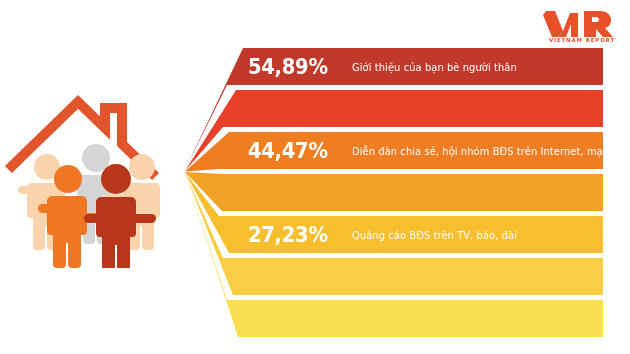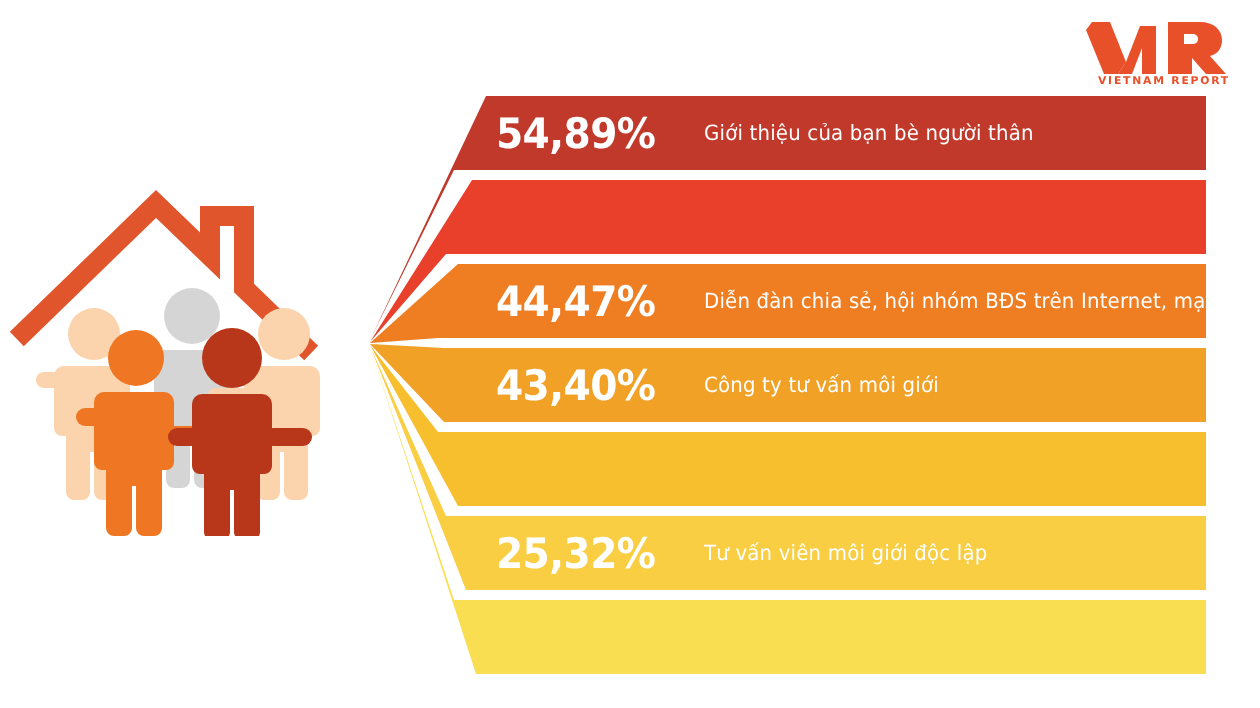--- a/index.html
+++ b/index.html
@@ -141,26 +141,22 @@
       <div class="pct-wrap pct">54,89%</div>
       <div class="lbl-wrap lbl">Giới thiệu của bạn bè người thân</div>
     </div>
 
 
     <div class="row" style="top:132px;left:0;width:610px">
       <div class="pct-wrap pct">44,47%</div>
       <div class="lbl-wrap lbl">Diễn đàn chia sẻ, hội nhóm BĐS trên Internet, mạng xã hội</div>
     </div>
 
-    <div class="row" style="top:174px;left:0;width:630px">
-      <div class="pct-wrap pct">43,40%</div>
-      <div class="lbl-wrap lbl">Công ty tư vấn môi giới</div>
+
+    <div class="row" style="top:216px;left:0;width:630px">
+      <div class="pct-wrap pct">27,23%</div>
+      <div class="lbl-wrap lbl">Quảng cáo BĐS trên TV, báo, đài</div>
     </div>
 
-
-    <div class="row" style="top:258px;left:0;width:630px">
-      <div class="pct-wrap pct">25,32%</div>
-      <div class="lbl-wrap lbl">Tư vấn viên môi giới độc lập</div>
-    </div>
 
 
   </div>
 </div>
 
 </body></html>

